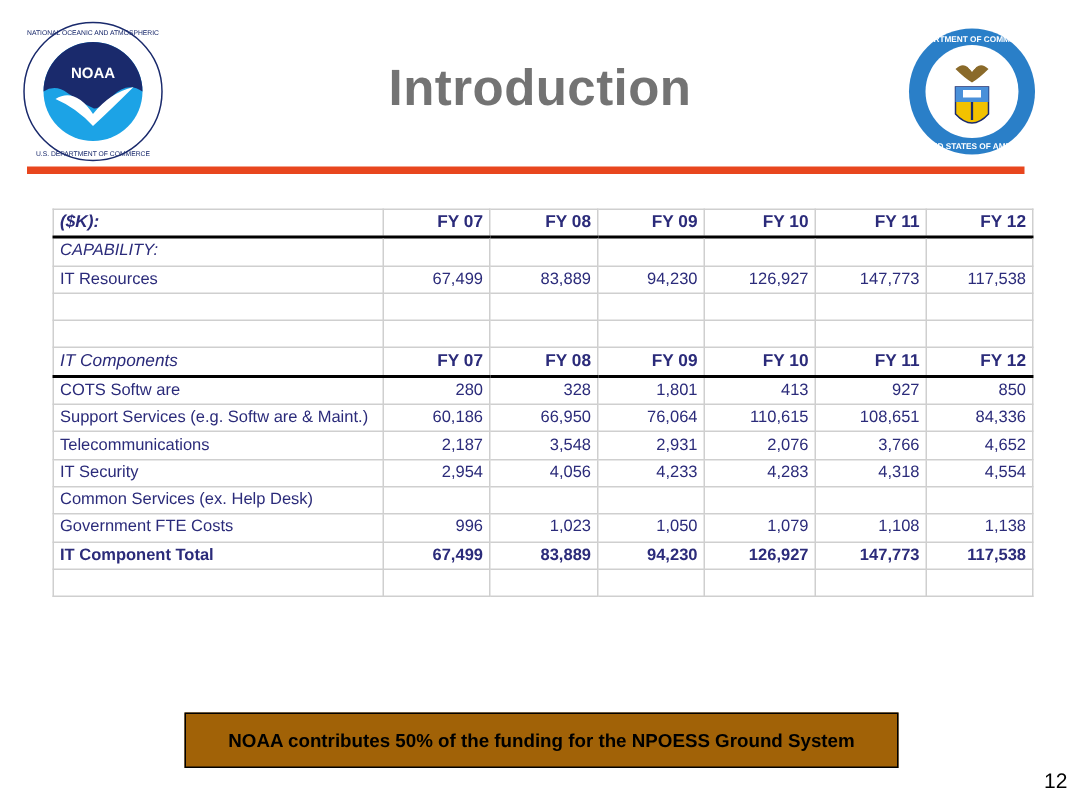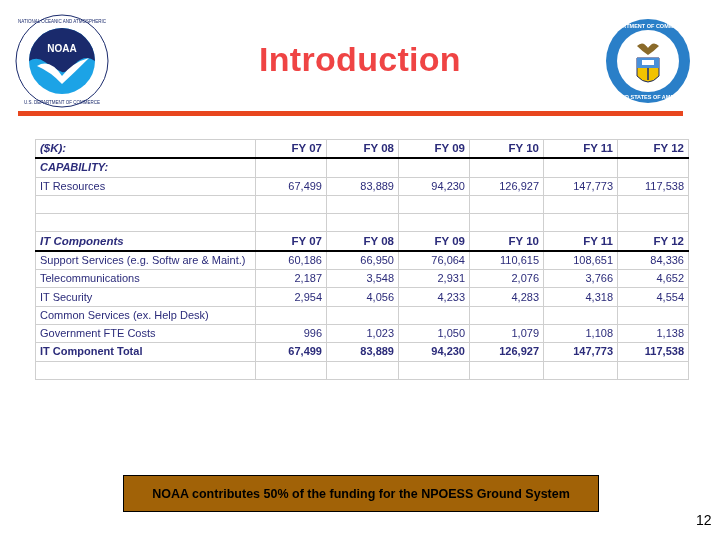--- a/index.html
+++ b/index.html
@@ -1,31 +1,31 @@
 <!DOCTYPE html>
 <html><head>
 <meta charset="utf-8">
 <style>
   html, body { margin:0; padding:0; }
   body { width:720px; height:540px; background:#ffffff; position:relative; overflow:hidden;
          font-family:"Liberation Sans", sans-serif; }
   .logo-noaa { position:absolute; left:15px; top:14px; width:94px; height:94px; }
   .logo-doc { position:absolute; left:605px; top:18px; width:86px; height:86px; }
   .title { position:absolute; left:180px; top:40px; width:360px; text-align:center;
-           font-size:34px; font-weight:bold; color:#ef4444; letter-spacing:0.3px; }
+           font-size:34px; font-weight:bold; color:#737373; letter-spacing:0.3px; }
   .rule { position:absolute; left:18px; top:111px; width:665px; height:5px; background:#e8461e; }
 
   table.budget { position:absolute; left:35px; top:139px; border-collapse:collapse;
                  table-layout:fixed; width:653px; }
   table.budget td { border:1px solid #cfcfcf; height:17.3px; padding:0 4px; font-size:11px;
                     color:#2b2b7a; white-space:nowrap; overflow:hidden; line-height:17px; }
   table.budget td.num { text-align:right; }
   table.budget tr.hdr td { font-weight:bold; font-size:11.5px; border-bottom:2px solid #000; }
   table.budget tr.hdr td.lbl { font-style:italic; }
-  table.budget tr.sect td.lbl { font-weight:bold; font-style:italic; }
+  table.budget tr.sect td.lbl { font-weight:normal; font-style:italic; }
   table.budget tr.total td { font-weight:bold; }
 
   .callout { position:absolute; left:123px; top:475px; width:476px; height:37px;
              background:#a16207; border:1px solid #000; box-sizing:border-box;
              display:flex; align-items:center; justify-content:center;
              font-size:12.5px; font-weight:bold; color:#000; }
   .page-num { position:absolute; left:696px; top:512px; font-size:14px; color:#000; }
 </style>
 </head>
 <body>
@@ -120,20 +120,29 @@
     <tr class="hdr sect">
       <td class="lbl">IT Components</td>
       <td class="num">FY 07</td>
       <td class="num">FY 08</td>
       <td class="num">FY 09</td>
       <td class="num">FY 10</td>
       <td class="num">FY 11</td>
       <td class="num">FY 12</td>
     </tr>
     <tr>
+      <td>COTS Softw are</td>
+      <td class="num">280</td>
+      <td class="num">328</td>
+      <td class="num">1,801</td>
+      <td class="num">413</td>
+      <td class="num">927</td>
+      <td class="num">850</td>
+    </tr>
+    <tr>
       <td>Support Services (e.g. Softw are &amp; Maint.)</td>
       <td class="num">60,186</td>
       <td class="num">66,950</td>
       <td class="num">76,064</td>
       <td class="num">110,615</td>
       <td class="num">108,651</td>
       <td class="num">84,336</td>
     </tr>
     <tr>
       <td>Telecommunications</td>

